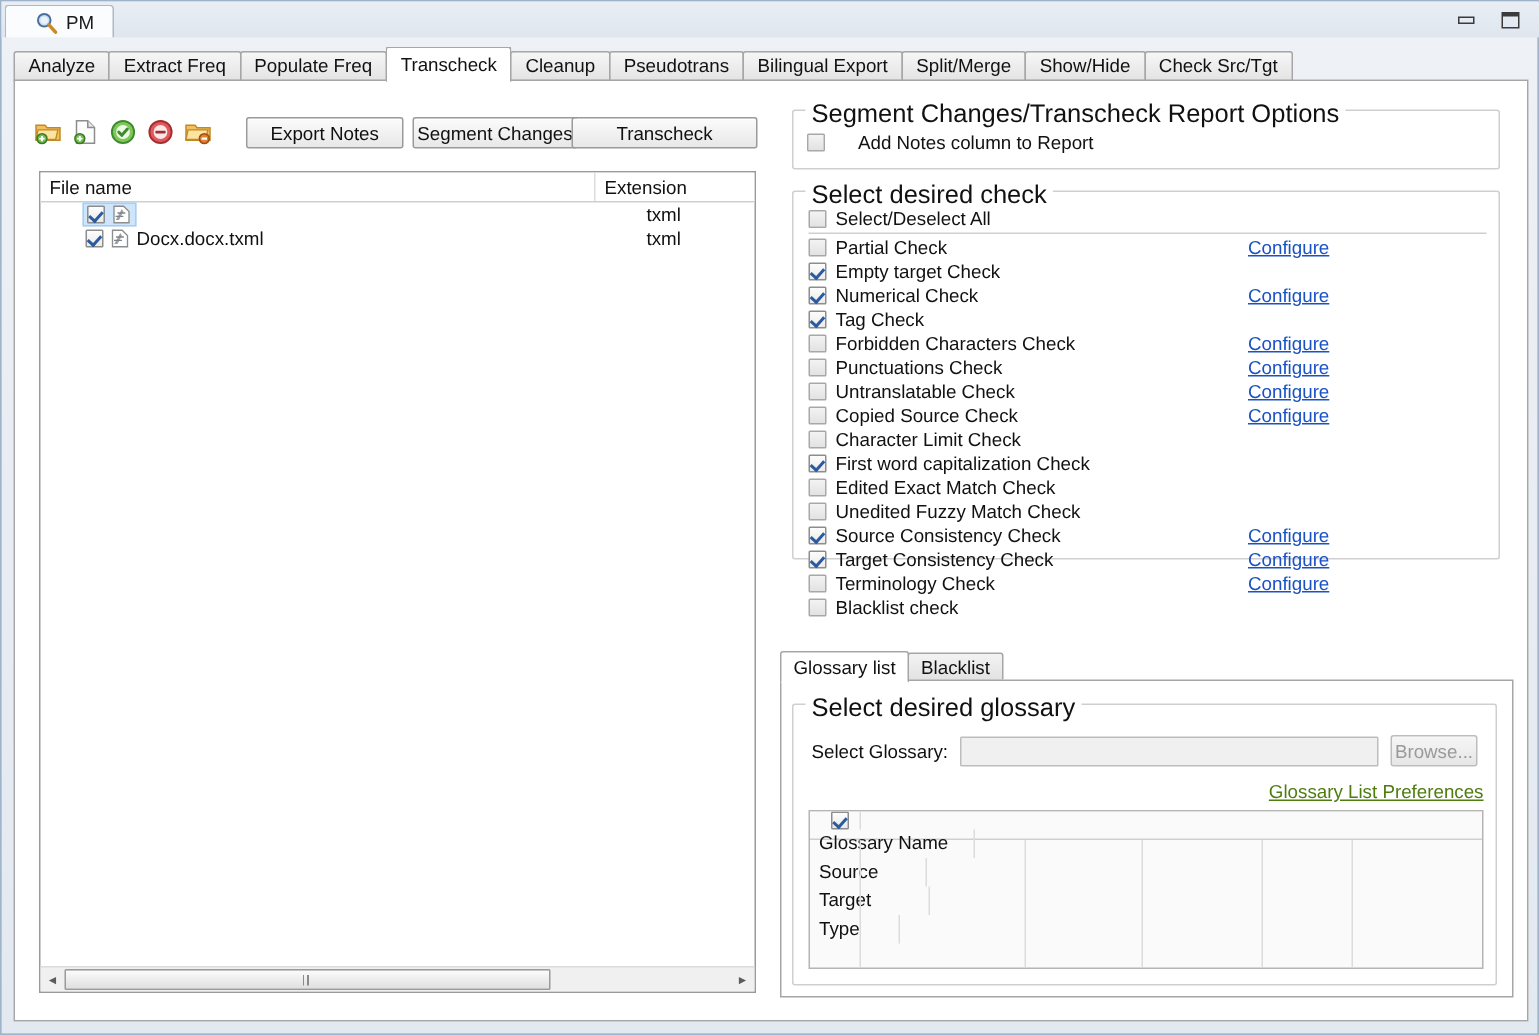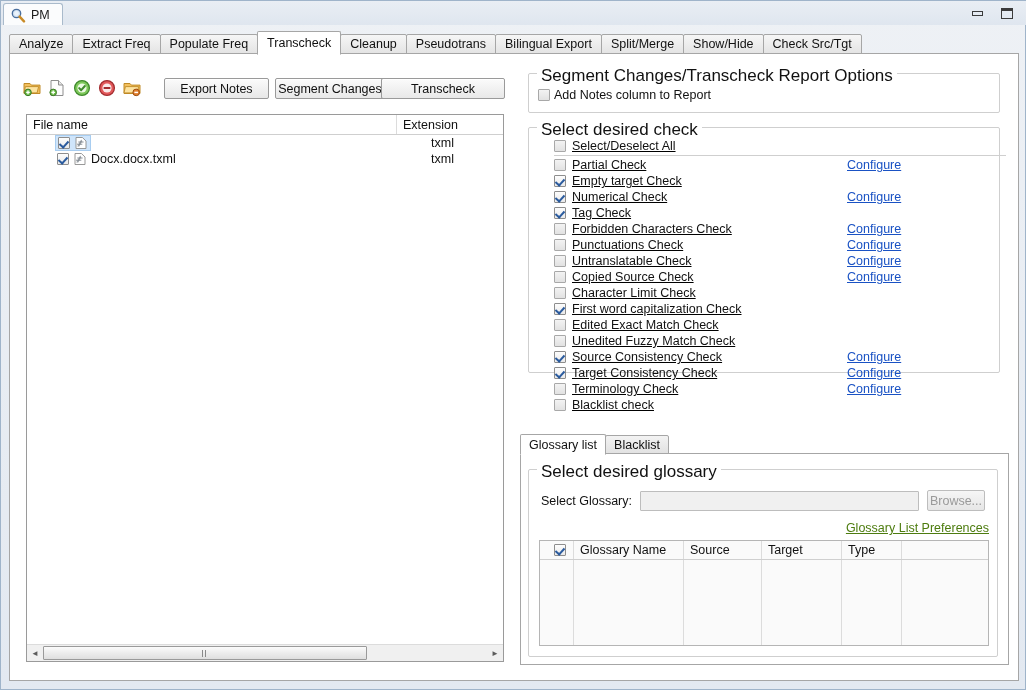--- a/index.html
+++ b/index.html
@@ -19,21 +19,21 @@
   }
 
   
   .titlebar {
     position: absolute; left: 0; top: 0; width: 1026px; height: 24px;
     background: linear-gradient(#e9eef4, #dfe6ef);
   }
   .app-tab {
     position: absolute; left: 2px; top: 2px; height: 22px;
     display: flex; align-items: center; gap: 5px;
-    padding: 0 12px 0 6px;
+    padding: 0 12px 0 19px;
     background: #fbfcfd;
     border: 1px solid #a9bacb; border-bottom: none;
     border-radius: 3px 3px 0 0;
     font-size: 12.5px; color: #1b1b1b;
   }
   .mag-icon { width: 16px; height: 16px; display:block; }
   .win-btns {
     position: absolute; right: 4px; top: 1px;
     display: flex; align-items: center; gap: 14px;
     height: 22px; padding: 0 8px;
@@ -172,26 +172,26 @@
     border-radius: 2px;
   }
   .group > .legend {
     position: absolute; top: -8px; left: 8px;
     background: #ffffff; padding: 0 4px;
     font-size: 17px; color: #111; white-space: nowrap;
   }
   #grp-report { left: 527px; top: 72px; width: 472px; height: 40px; }
   .report-row {
     position: absolute; left: 9px; top: 14px;
-    display: flex; align-items: center; gap: 4px;
+    display: flex; align-items: center; gap: 22px;
     font-size: 12.5px; color: #111;
   }
 
   #grp-checks { left: 527px; top: 126px; width: 472px; height: 246px; }
-  .check-list { position: absolute; left: 25px; top: 10px; width: 452px; text-decoration: underline; }
+  .check-list { position: absolute; left: 10px; top: 10px; width: 452px; }
   .check-row {
     position: relative; height: 16px;
     display: flex; align-items: center; gap: 6px;
     font-size: 12.5px; color: #111;
   }
   .check-row .cfg {
     position: absolute; left: 293px;
     color: #1a52c4; text-decoration: underline;
     font-size: 12.5px; cursor: pointer;
   }
@@ -240,21 +240,21 @@
   }
   .gloss-pref {
     position: absolute; right: 8px; top: 51px;
     color: #4d7c0f; text-decoration: underline; font-size: 12.5px;
   }
   .gloss-table {
     position: absolute; left: 10px; top: 70px; width: 450px; height: 106px;
     background: #fafafa; border: 1px solid #b5b5b5;
     overflow: hidden;
   }
-  .gt-head { display: flex; height: 19px; border-bottom: 1px solid #cfcfcf; background:#fafafa; }
+  .gt-head { display: flex; height: 19px; border-bottom: 1px solid #cfcfcf; background:#fafafa;flex-direction:column; }
   .gt-head .gcell {
     font-size: 12.5px; color: #111; line-height: 19px;
     border-right: 1px solid #dcdcdc; padding-left: 6px;
     display: flex; align-items: center;
   }
   .gt-body { display: flex; height: 86px; }
   .gt-body .gcell { border-right: 1px solid #dcdcdc; height: 100%; }
 </style>
 </head>
 <body>

